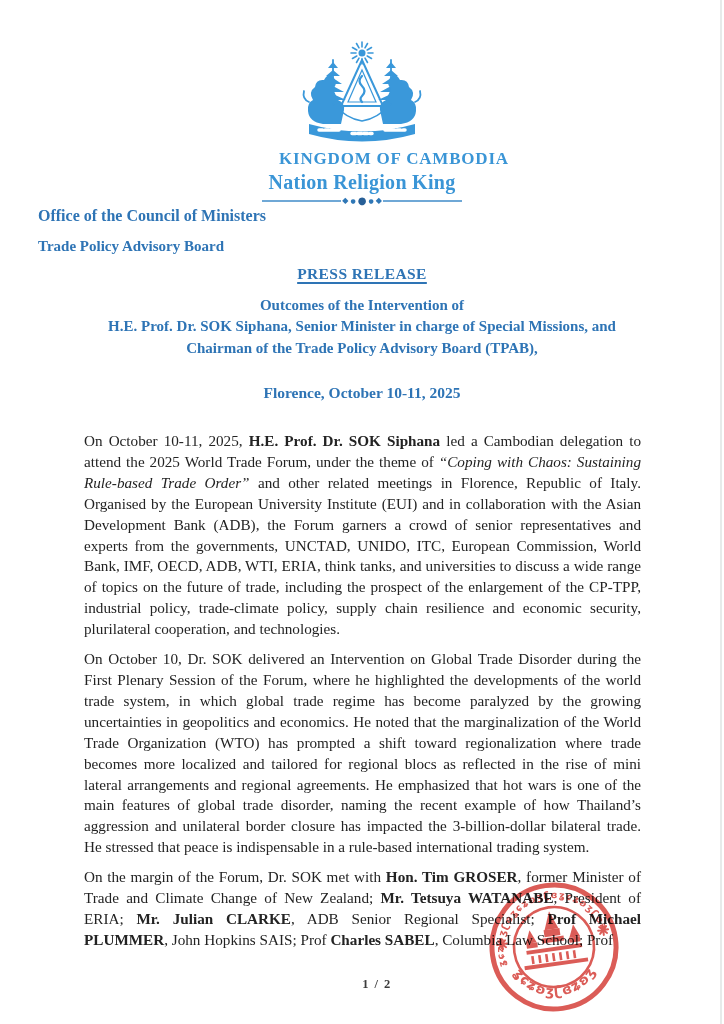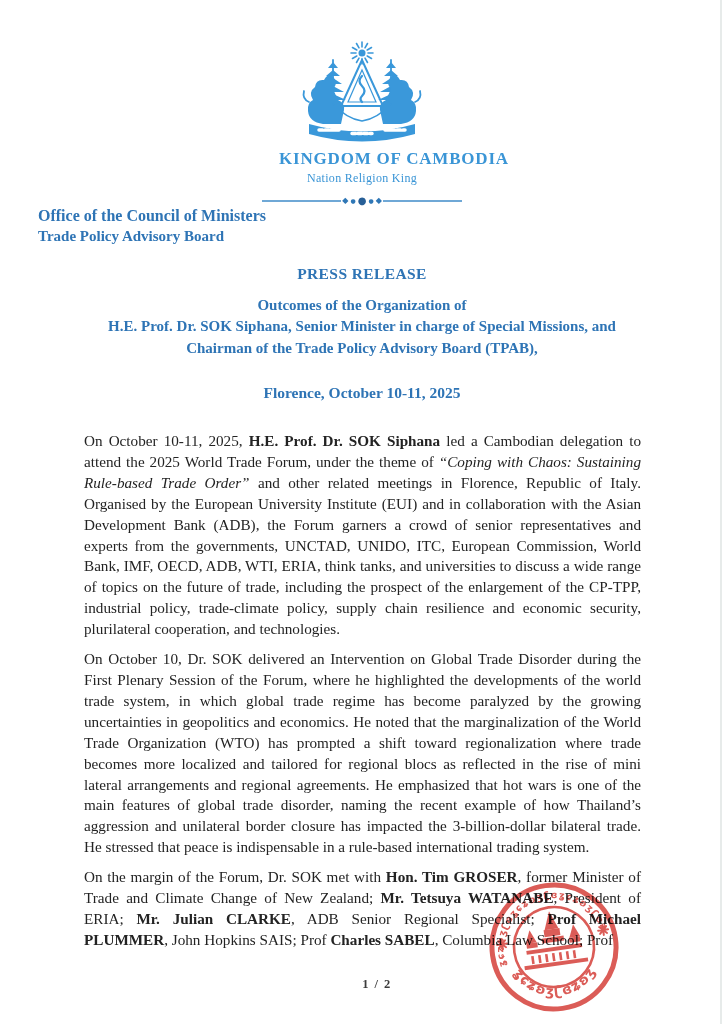--- a/index.html
+++ b/index.html
@@ -11,38 +11,38 @@
     font-family:"Liberation Serif","DejaVu Serif",serif;
   }
   .abs{position:absolute;}
   .ctr{left:0;width:724px;text-align:center;}
   .blue-lt{color:#3a95d6;}
   .blue-hd{color:#2e74b5;}
 
   
   #emblem{left:295px;top:40px;}
   #kingdom-line{top:149px;font-size:17px;font-weight:bold;letter-spacing:.8px;padding-left:32px;}
-  #motto-line{top:171px;font-size:12px;font-weight:normal;letter-spacing:.3px;}
+  #motto-line{top:171px;font-size:20px;font-weight:bold;letter-spacing:.3px;}
 
   
   #motto-divider{top:196px;left:262px;width:200px;display:flex;align-items:center;justify-content:center;color:#3a85c5;}
   #motto-divider .rule{flex:1;height:1.5px;background:#6fa8d6;}
   #motto-divider .bead{font-family:"DejaVu Sans",sans-serif;line-height:10px;margin:0 1px;}
   #motto-divider .d1{font-size:8px;color:#2f77b6;}
   #motto-divider .d2{font-size:6px;color:#2f77b6;}
   #motto-divider .d3{font-size:10px;color:#275f97;}
 
   
   #office-block{left:38px;top:207px;text-align:left;font-weight:bold;color:#2e74b5;}
   #office-line1{font-size:16px;}
-  #office-line2{font-size:15px;margin-top:3px;}
+  #office-line2{font-size:15px;margin-top:13px;}
 
   
   #press-release-title{top:265px;font-size:15.5px;font-weight:bold;letter-spacing:.4px;}
-  #press-release-title span{text-underline-offset:3px;text-decoration-thickness:1.5px;}
+  #press-release-title span{text-decoration:underline;text-underline-offset:3px;text-decoration-thickness:1.5px;}
   #subtitle-block{top:295px;font-size:15px;font-weight:bold;line-height:21.3px;}
   #dateline{top:384px;font-size:15.5px;font-weight:bold;}
   #ornament{top:403px;font-family:"DejaVu Sans",sans-serif;font-size:14px;color:#566a9c;letter-spacing:2px;}
 
   
   #body-text{left:84px;top:431px;width:557px;font-size:15.2px;line-height:20.9px;color:#232323;text-align:justify;}
   #body-text p{margin:0 0 9px 0;}
   .b{font-weight:bold;}
   .i{font-style:italic;}
 
@@ -109,21 +109,21 @@
   <div class="abs" id="office-block">
     <div id="office-line1">Office of the Council of Ministers</div>
     <div id="office-line2">Trade Policy Advisory Board</div>
   </div>
 
   <div class="abs ctr blue-hd" id="press-release-title">
     <span>PRESS RELEASE</span>
   </div>
 
   <div class="abs ctr blue-hd" id="subtitle-block">
-    <div>Outcomes of the Organization of</div>
+    <div>Outcomes of the Intervention of</div>
     <div>H.E. Prof. Dr. SOK Siphana, Senior Minister in charge of Special Missions, and</div>
     <div>Chairman of the Trade Policy Advisory Board (TPAB),</div>
   </div>
 
   <div class="abs ctr blue-hd" id="dateline">Florence, October 10-11, 2025</div>
 
 
   <div class="abs" id="body-text">
     <p><span>On October 10-11, 2025, </span><span class="b">H.E. Prof. Dr. SOK Siphana</span><span> led a Cambodian delegation to attend the 2025 World Trade Forum, under the theme of </span><span class="i">“Coping with Chaos: Sustaining Rule-based Trade Order”</span><span> and other related meetings in Florence, Republic of Italy. Organised by the European University Institute (EUI) and in collaboration with the Asian Development Bank (ADB), the Forum garners a crowd of senior representatives and experts from the governments,  UNCTAD, UNIDO, ITC, European Commission, World Bank, IMF, OECD, ADB, WTI, ERIA, think tanks, and universities to discuss a wide range of topics on the future of trade, including the prospect of the enlargement of the CP-TPP, industrial policy, trade-climate policy, supply chain resilience and economic security, plurilateral cooperation, and technologies.</span></p>
     <p><span>On October 10, Dr. SOK delivered an Intervention on Global Trade Disorder during the First Plenary Session of the Forum, where he highlighted the developments of the world trade system, in which global trade regime has become paralyzed by the growing uncertainties in geopolitics and economics. He noted that the marginalization of the World Trade Organization (WTO) has prompted a shift toward regionalization where trade becomes more localized and tailored for regional blocs as reflected in the rise of mini lateral arrangements and regional agreements. He emphasized that hot wars is one of the main features of global trade disorder, naming the recent example of how Thailand’s aggression and unilateral border closure has impacted the 3-billion-dollar bilateral trade. He stressed that peace is indispensable in a rule-based international trading system.</span></p>

